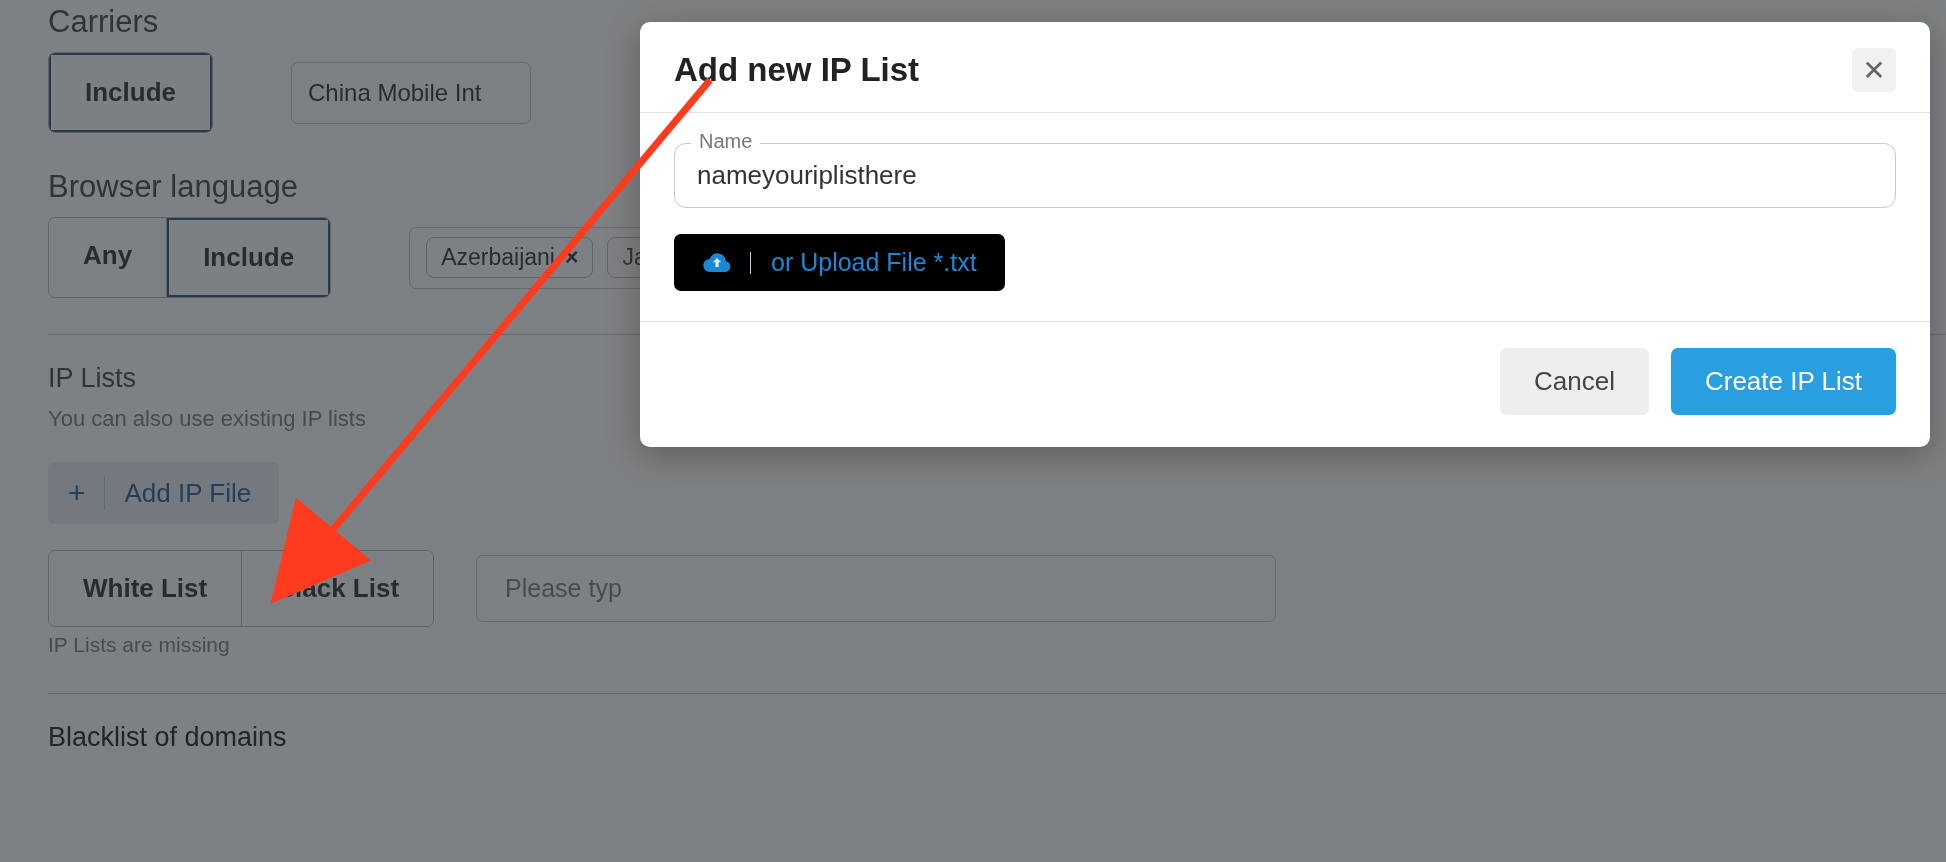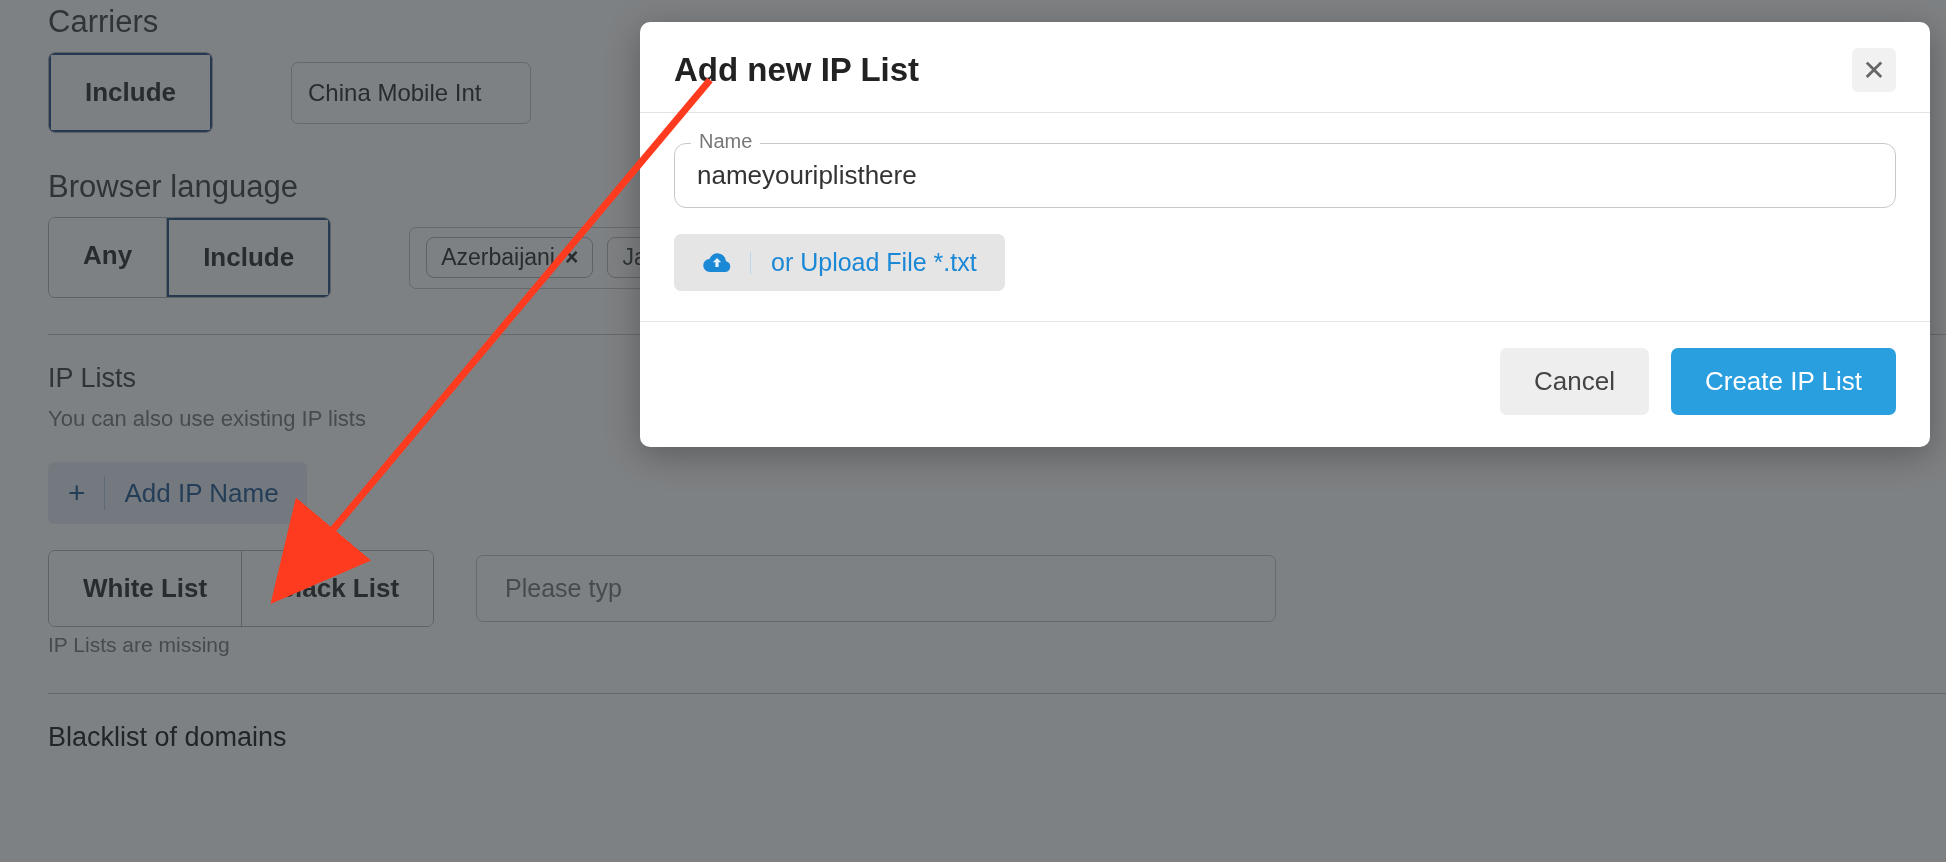--- a/index.html
+++ b/index.html
@@ -189,21 +189,21 @@
     content:"";
     position:absolute;
     background:#999;
   }
   .resize-handle::before { width:14px; height:1.5px; bottom:3px; right:1px; transform:rotate(-45deg);}
   .resize-handle::after  { width:8px;  height:1.5px; bottom:3px; right:1px; transform:rotate(-45deg);}
 
   .upload-btn {
     display:inline-flex;
     align-items:center;
-    background:#e5e5e5;
+    background:#000000;
     color:#1b88d6;
     border:none;
     border-radius:7px;
     padding:14px 28px;
     font-size:25px;
     cursor:pointer;
   }
   .upload-btn .cloud { display:inline-flex; margin-right:20px; padding-right:18px; border-right:1px solid #bcd7ec; }
 
   .modal-footer {
@@ -260,21 +260,21 @@
   </div>
 
   <div class="divider"></div>
 
   <div class="section">
     <div class="section-title" style="font-size:27px;">IP Lists</div>
     <div class="section-subtitle">You can also use existing IP lists</div>
 
     <div class="add-ip-btn">
       <span class="plus">+</span>
-      <span>Add IP Name</span>
+      <span>Add IP File</span>
     </div>
 
     <div class="seg-row">
       <div class="seg-group">
         <div class="seg">White List</div>
         <div class="seg">Black List</div>
       </div>
       <div class="iplist-input">Please typ</div>
     </div>
     <div class="missing-msg">IP Lists are missing</div>

